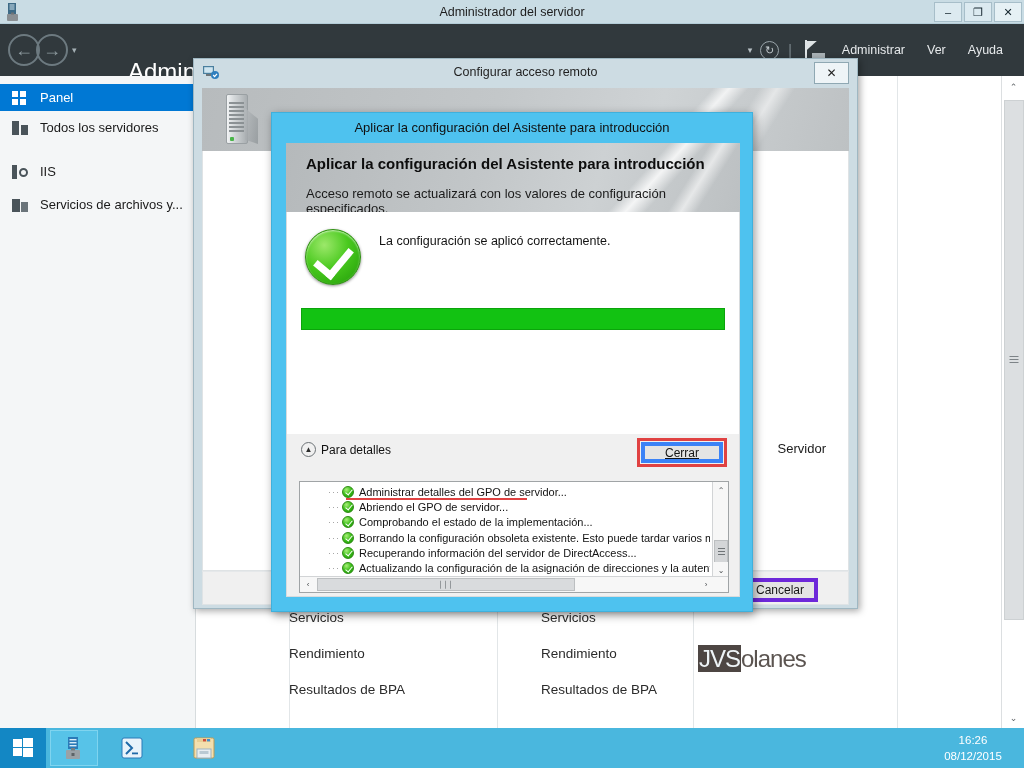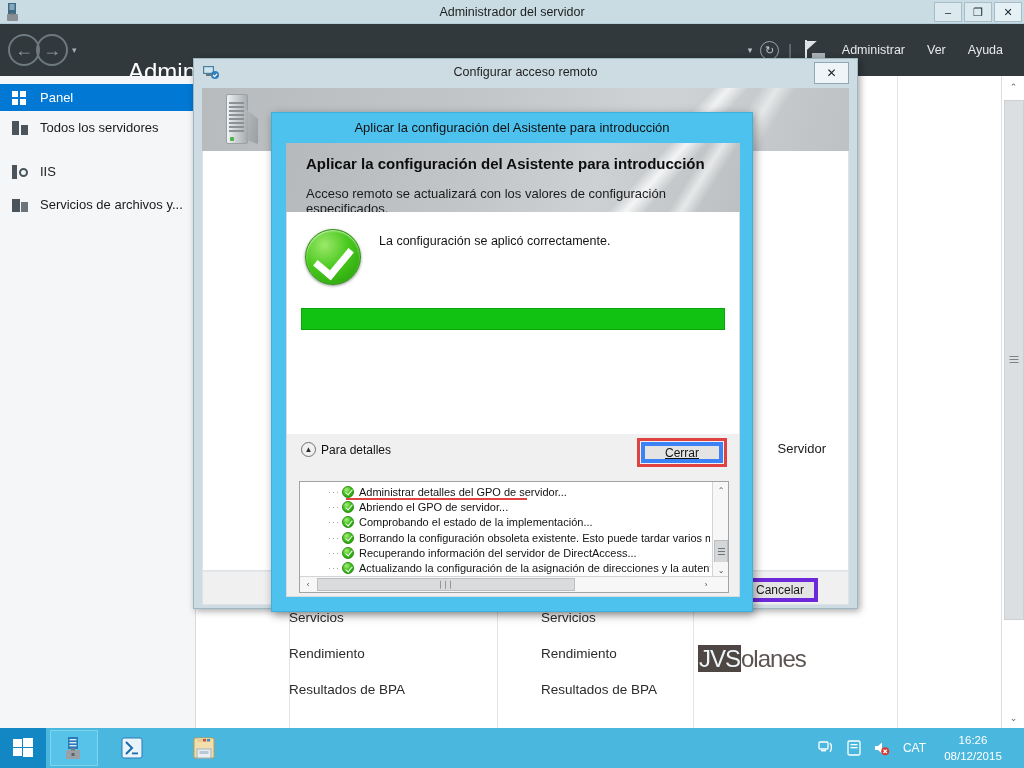--- a/index.html
+++ b/index.html
@@ -686,44 +686,20 @@
       <svg width="26" height="24" viewBox="0 0 26 24">
         <rect x="3" y="2" width="20" height="20" rx="1.5" fill="#f3dfae" stroke="#bb9a55"></rect>
         <rect x="6" y="2" width="14" height="4" fill="#e8cf95"></rect>
         <rect x="12" y="3" width="3" height="2.4" fill="#cf4b3b"></rect>
         <rect x="16" y="3" width="3" height="2.4" fill="#3f8fcf"></rect>
         <rect x="6" y="13" width="14" height="9" fill="#e8eef2" stroke="#9fb3bf"></rect>
         <rect x="8.5" y="15" width="9" height="3" fill="#b9c9d3"></rect>
       </svg>
     </div>
 
-    <div class="tray">
-      <span class="ti">
-        <svg viewBox="0 0 18 18" width="18" height="18">
-          <rect x="1" y="3" width="9" height="7" rx="1" fill="none" stroke="#ffffff" stroke-width="1.3"></rect>
-          <rect x="3" y="11" width="5" height="1.4" fill="#ffffff"></rect>
-          <path d="M12 4 q3 4 0 9" stroke="#ffffff" stroke-width="1.3" fill="none"></path>
-        </svg>
-      </span>
-      <span class="ti">
-        <svg viewBox="0 0 18 18" width="18" height="18">
-          <rect x="3" y="2" width="12" height="14" rx="1.5" fill="none" stroke="#ffffff" stroke-width="1.3"></rect>
-          <rect x="5.5" y="5" width="7" height="1.3" fill="#ffffff"></rect>
-          <rect x="5.5" y="8" width="7" height="1.3" fill="#ffffff"></rect>
-        </svg>
-      </span>
-      <span class="ti">
-        <svg viewBox="0 0 18 18" width="18" height="18">
-          <path d="M3 7 h3 l4 -3.5 v11 l-4 -3.5 h-3 z" fill="#ffffff"></path>
-          <circle cx="13.2" cy="12.3" r="4" fill="#d43b2f"></circle>
-          <path d="M11.5 10.6 L14.9 14 M14.9 10.6 L11.5 14" stroke="#ffffff" stroke-width="1.3"></path>
-        </svg>
-      </span>
-      <span class="lang">CAT</span>
-    </div>
 
     <div class="clock">
       <div>16:26</div>
       <div>08/12/2015</div>
     </div>
   </div>
 
 </div>
 
 </body></html>

